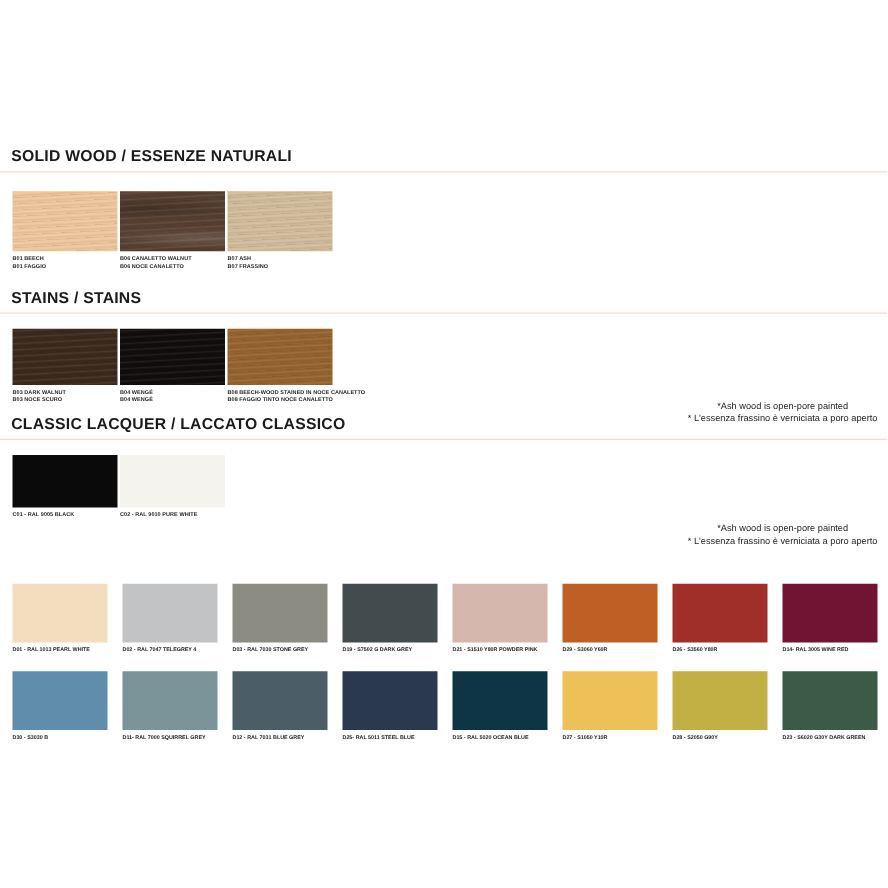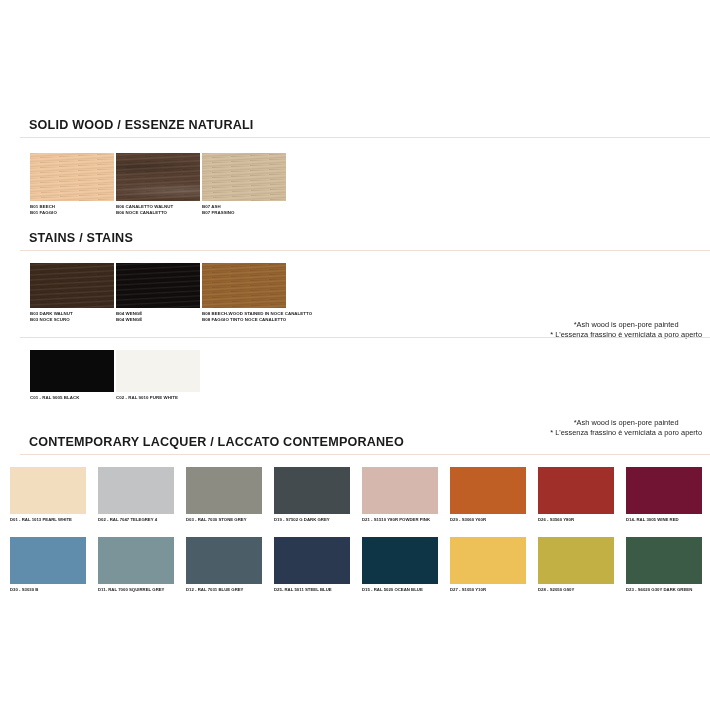--- a/index.html
+++ b/index.html
@@ -5,21 +5,21 @@
   * { box-sizing: border-box; margin: 0; padding: 0; }
   html, body {
     width: 710px; height: 710px;
     background: #ffffff;
     font-family: "Liberation Sans", sans-serif;
     overflow: hidden;
   }
   .page { position: relative; width: 710px; height: 710px; }
 
   
-  .section { position: absolute; left: 0; width: 710px; padding-left: 20px; }
+  .section { position: absolute; left: 0; width: 710px; }
   .sec-title {
     font-size: 12.6px;
     font-weight: 700;
     letter-spacing: 0.2px;
     color: #1a1a1a;
     padding-left: 9px;
     white-space: nowrap;
   }
   .rule {
     margin-top: 5px;
@@ -146,42 +146,39 @@
         </div>
       </div>
   </div>
 
   <div class="note" id="note-0" style="top: 320px;">
     <div>*Ash wood is open-pore painted</div>
     <div>* L'essenza frassino è verniciata a poro aperto</div>
   </div>
 
   <div class="section" id="sec-2" style="top: 332px;">
+    <div class="sec-title">CLASSIC LACQUER / LACCATO CLASSICO</div>
     <div class="rule"></div>
     <div class="row" id="row-2" style="height: 64px; margin-top: 12px;">
         <div class="sw" style="left: 10px; width: 84px;">
           <div class="chip" style="height: 42px; background: rgb(10, 10, 10);"></div>
           <div class="cap">C01 - RAL 9005 BLACK</div>
         </div>
         <div class="sw" style="left: 96px; width: 84px;">
           <div class="chip" style="height: 42px; background: rgb(244, 243, 238);"></div>
           <div class="cap">C02 - RAL 9010 PURE WHITE</div>
         </div>
       </div>
   </div>
 
   <div class="note" id="note-1" style="top: 418px;">
     <div>*Ash wood is open-pore painted</div>
     <div>* L'essenza frassino è verniciata a poro aperto</div>
   </div>
 
-  <div class="section" id="sec-contemp" style="top: 435px;">
-    <div class="sec-title">CONTEMPORARY LACQUER / LACCATO CONTEMPORANEO</div>
-    <div class="rule"></div>
-  </div>
   <div class="cgrid" id="cgrid" style="top: 467px;">
       <div style="position: absolute; left: 10px; top: 0px; width: 76px;">
         <div class="cchip" style="background: rgb(242, 221, 191);"></div>
         <div class="ccap">D01 - RAL 1013 PEARL WHITE</div>
       </div>
       <div style="position: absolute; left: 98px; top: 0px; width: 76px;">
         <div class="cchip" style="background: rgb(194, 195, 196);"></div>
         <div class="ccap">D02 - RAL 7047 TELEGREY 4</div>
       </div>
       <div style="position: absolute; left: 186px; top: 0px; width: 76px;">

